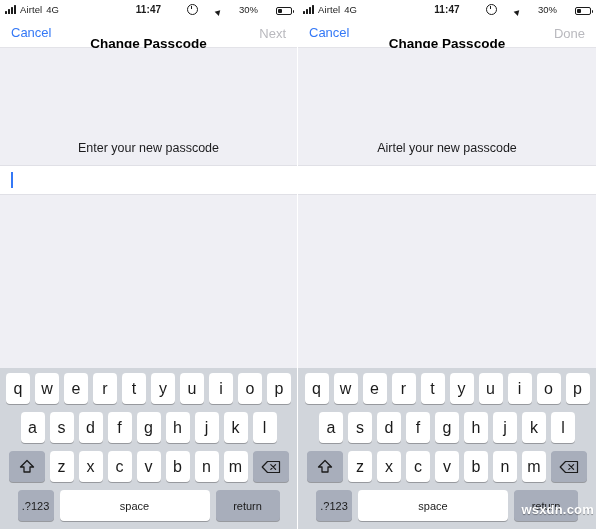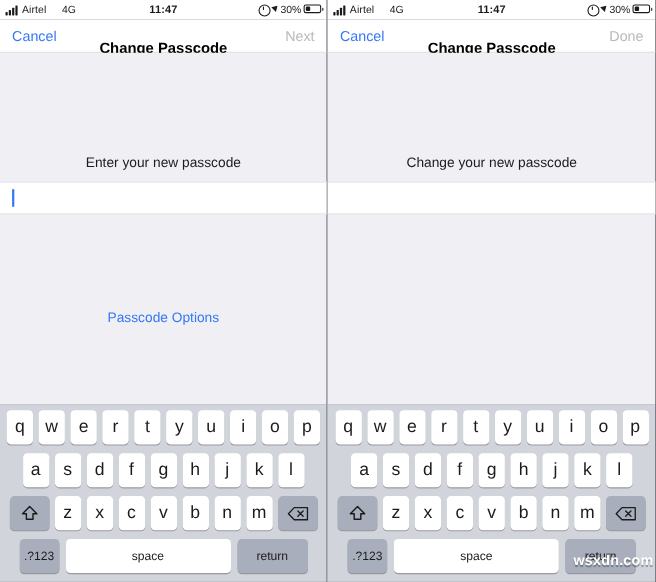--- a/index.html
+++ b/index.html
@@ -16,21 +16,21 @@
   }
   .screens {
     display: flex;
     width: 596px;
     height: 529px;
   }
   .phone {
     width: 298px;
     height: 529px;
     position: relative;
-    background: #0f172a;
+    background: #f0abfc;
     display: flex;
     flex-direction: column;
     overflow: hidden;
   }
   .phone.left { border-right: 1px solid #ffffff; box-sizing: border-box; }
 
   
   .status-bar {
     height: 18px;
     flex: 0 0 18px;
@@ -57,34 +57,34 @@
     display: block;
     width: 2px;
     background: #1b1b1b;
     border-radius: 0.5px;
   }
   .signal-bars i:nth-child(1) { height: 3px; }
   .signal-bars i:nth-child(2) { height: 5px; }
   .signal-bars i:nth-child(3) { height: 7px; }
   .signal-bars i:nth-child(4) { height: 9px; }
   .carrier { font-size: 9.5px; letter-spacing: 0.1px; }
-  .network { font-size: 9.5px; margin-left: 10px; }
+  .network { font-size: 9.5px; margin-left: 0; }
   .status-center {
     position: absolute;
     left: 0; right: 0;
     text-align: center;
     font-size: 10px;
     font-weight: bold;
     letter-spacing: 0.1px;
   }
   .status-right {
     margin-left: auto;
     display: flex;
-    align-items: flex-start;
-    gap: 2px;
+    align-items: flex-end;
+    gap: 18px;
     position: relative;
     z-index: 2;
   }
   .alarm-icon {
     width: 9px; height: 9px;
     border: 1px solid #1b1b1b;
     border-radius: 50%;
     position: relative;
   }
   .alarm-icon::after {
@@ -315,23 +315,20 @@
       <div class="nav-right">
         <button class="nav-btn disabled">Next</button>
       </div>
     </div>
 
     <div class="content">
       <div class="prompt">Enter your new passcode</div>
       <div class="field-row">
         <span class="caret"></span>
         <span></span>
-      </div>
-      <div class="options-wrap">
-        <button class="options-link">Passcode Options</button>
       </div>
     </div>
 
     <div class="keyboard">
       <div class="krow row1">
         <div class="key">q</div>
         <div class="key">w</div>
         <div class="key">e</div>
         <div class="key">r</div>
         <div class="key">t</div>
@@ -406,21 +403,21 @@
 
     <div class="nav-bar">
       <button class="nav-btn">Cancel</button>
       <div class="nav-title">Change Passcode</div>
       <div class="nav-right">
         <button class="nav-btn disabled">Done</button>
       </div>
     </div>
 
     <div class="content">
-      <div class="prompt">Change your new passcode</div>
+      <div class="prompt">Airtel your new passcode</div>
       <div class="field-row">
         <span class="caret hidden"></span>
         <span></span>
       </div>
       <div class="options-wrap">
         <button class="options-link invisible">Passcode Options</button>
       </div>
     </div>
 
     <div class="keyboard">

